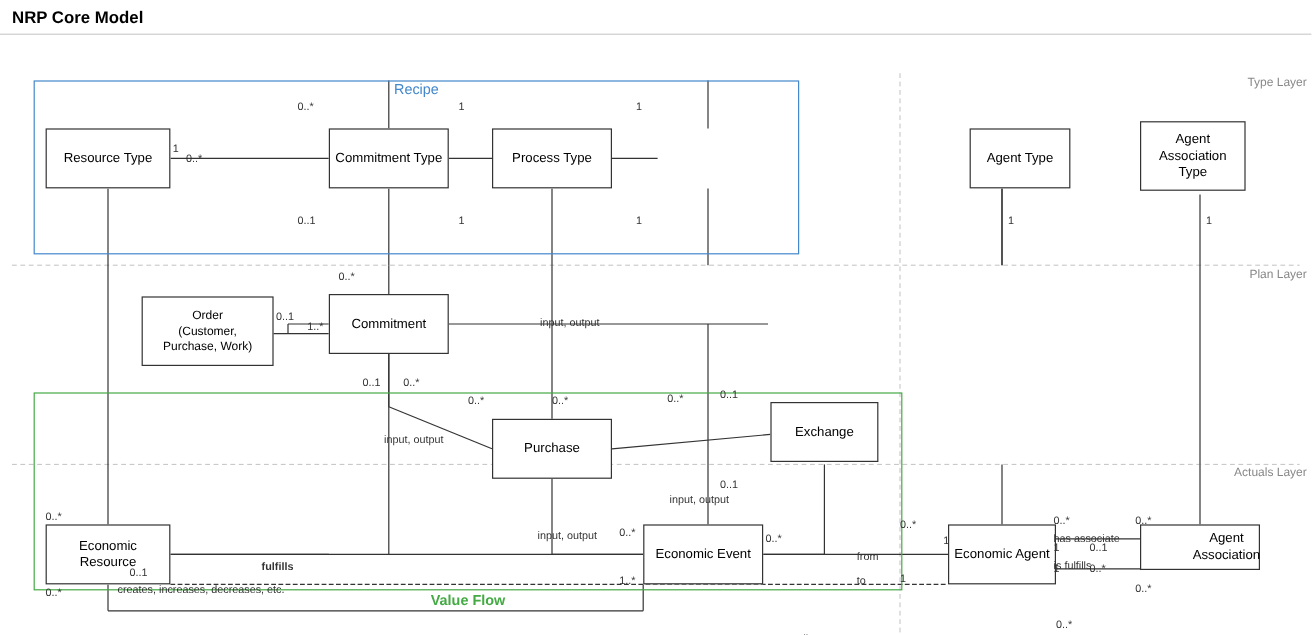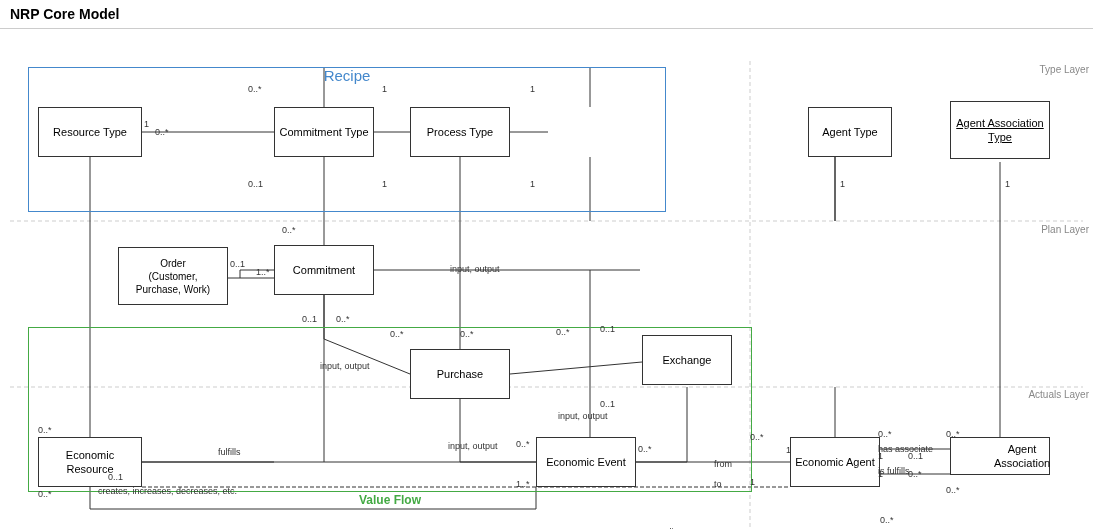--- a/index.html
+++ b/index.html
@@ -48,21 +48,21 @@
     .region {
       position: absolute;
       border: 1.5px solid;
     }
     .region-blue { border-color: #4488cc; }
     .region-orange { border-color: #dd8800; }
     .region-green { border-color: #44aa44; }
 
     .region-label {
       position: absolute;
-      font-size: 15px;
+      font-size: 12px;
       top: -1px;
     }
     .region-label-blue { color: #4488cc; }
     .region-label-orange { color: #dd8800; }
     .region-label-green { color: #44aa44; }
 
     
     .lines-svg {
       position: absolute;
       top: 0; left: 0;
@@ -172,21 +172,21 @@
   </div>
   <div class="box" style="left:274px; top:78px; width:100px; height:50px;">
     <span>Commitment Type</span>
   </div>
   <div class="box" style="left:410px; top:78px; width:100px; height:50px;">
     <span>Process Type</span>
   </div>
   <div class="box" style="left:808px; top:78px; width:84px; height:50px;">
     <span>Agent Type</span>
   </div>
-  <div class="box" style="left:950px; top:72px; width:100px; height:58px;text-decoration:underline;">
+  <div class="box" style="left:950px; top:72px; width:88px; height:58px;">
     <span>Agent Association Type</span>
   </div>
 
   <div class="box" style="left:118px; top:218px; width:110px; height:58px; font-size:10px;">
     <span>Order<br>(Customer,<br>Purchase, Work)</span>
   </div>
   <div class="box" style="left:274px; top:216px; width:100px; height:50px;">
     <span>Commitment</span>
   </div>
 
@@ -232,21 +232,21 @@
   <span class="line-text" style="left:600px; top:295px;">0..1</span>
   <span class="line-text" style="left:600px; top:370px;">0..1</span>
   <span class="line-text" style="left:558px; top:382px;">input, output</span>
   <span class="line-text" style="left:556px; top:298px;">0..*</span>
   <span class="line-text" style="left:638px; top:415px;">0..*</span>
   <span class="line-text" style="left:750px; top:403px;">0..*</span>
   <span class="line-text" style="left:750px; top:448px;">1</span>
   <span class="line-text" style="left:786px; top:416px;">1</span>
   <span class="line-text" style="left:714px; top:430px;">from</span>
   <span class="line-text" style="left:714px; top:450px;">to</span>
-  <span class="line-text" style="left:218px; top:418px;">fulfills</span>
+  <span class="line-text" style="left:218px; top:438px;font-weight:bold;">fulfills</span>
   <span class="line-text" style="left:98px; top:457px;">creates, increases, decreases, etc.</span>
   <span class="line-text" style="left:108px; top:443px;">0..1</span>
   <span class="line-text" style="left:38px; top:396px;">0..*</span>
   <span class="line-text" style="left:38px; top:460px;">0..*</span>
   <span class="line-text" style="left:448px; top:412px;">input, output</span>
   <span class="line-text" style="left:516px; top:410px;">0..*</span>
   <span class="line-text" style="left:516px; top:450px;">1..*</span>
   <span class="line-text" style="left:878px; top:415px;">has associate</span>
   <span class="line-text" style="left:878px; top:437px;">is fulfills</span>
   <span class="line-text" style="left:878px; top:400px;">0..*</span>

